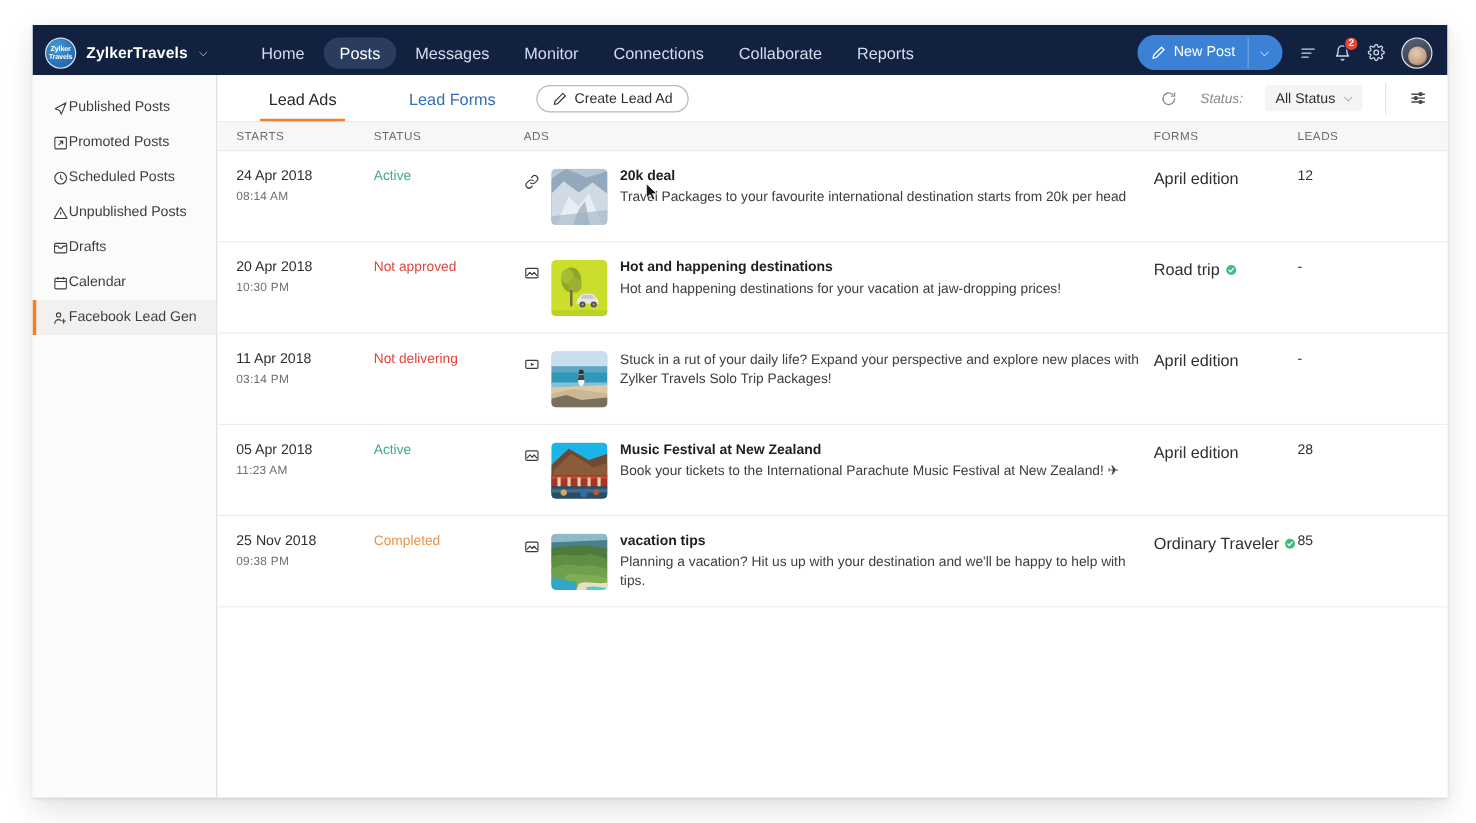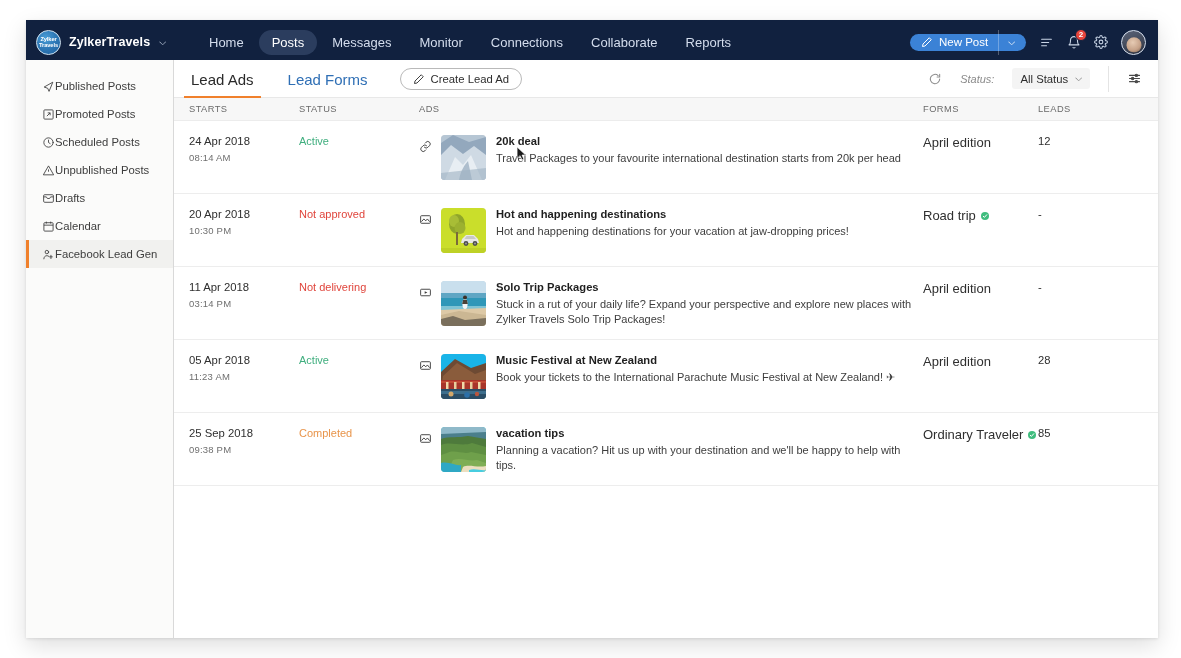--- a/index.html
+++ b/index.html
@@ -47,21 +47,21 @@
   .navlink {
     color: #d4dded; font-size: 13px;
     padding: 5px 13px; border-radius: 13px;
     white-space: nowrap; cursor: pointer;
   }
   .navlink.active { background: #2b3d5e; color: #ffffff; }
 
   .nav-right { margin-left: auto; display: flex; align-items: center; gap: 13px; }
   .newpost {
     display: flex; align-items: center;
-    background: #3b82d6; border-radius: 14px; height: 17px;
+    background: #3b82d6; border-radius: 14px; height: 28px;
     padding: 0 2px 0 11px; cursor: pointer;
   }
   .newpost-label { color:#fff; font-size: 11.5px; display:flex; align-items:center; gap:6px; padding-right: 10px;}
   .newpost-div { width:1px; height: 25px; background: rgba(255,255,255,.28); }
   .newpost-caret { color:#fff; font-size: 9px; padding: 0 9px; }
 
   .icon-btn { color:#c9d5e6; cursor:pointer; display:flex; align-items:center; position:relative; }
   .badge {
     position:absolute; top:-6px; right:-6px;
     background:#e8453c; color:#fff; font-size:8px; font-weight:bold;
@@ -102,22 +102,22 @@
   .side-icon svg { width:13px; height:13px; }
 
   
   .main { flex: 1; display:flex; flex-direction:column; background:#fff; min-width:0; }
   .toolbar {
     height: 38px; display:flex; align-items:center;
     padding: 0 16px 0 15px; border-bottom: 1px solid #e8e8e8;
     position: relative;
   }
   .tab {
-    font-size: 15px; color:#2a2a2a; padding: 10px 2px 9px; margin-right: 30px;
-    cursor:pointer; position:relative; white-space:nowrap;
+    font-size: 13px; color:#2a2a2a; padding: 10px 2px 9px; margin-right: 30px;
+    cursor:pointer; position:relative; white-space:nowrap;margin-left:24px;
   }
   .tab.active::after{
     content:""; position:absolute; left:-5px; right:-5px; bottom:-1px;
     height:2px; background:#f0802c;
   }
   .tab.link { color:#2f6fb5; }
   .create-btn {
     display:flex; align-items:center; gap:6px;
     border:1px solid #b9b9b9; border-radius:14px;
     height:22px; padding:0 12px; font-size:11.3px; color:#2d2d2d;
@@ -468,21 +468,20 @@
                 <rect y="25" width="45" height="5" fill="#7fc3d4"></rect>
                 <path d="M0 29 L45 27 L45 45 L0 45Z" fill="#ddc9a6"></path>
                 <path d="M0 34 L18 30 L45 34 L45 45 L0 45Z" fill="#cbb793"></path>
                 <path d="M0 38 L12 35 L24 39 L45 37 L45 45 L0 45Z" fill="#7a6f5c"></path>
                 <ellipse cx="24" cy="23" rx="2.6" ry="5" fill="#f2f4f5"></ellipse>
                 <circle cx="24" cy="16.5" r="2" fill="#3b3026"></circle>
                 <path d="M22 19 L26 19 L26.8 23 L21.2 23Z" fill="#4a4136"></path>
               </svg>
             </div>
             <div class="ad-text">
-              <div class="ad-title">Solo Trip Packages</div>
               <div class="ad-desc">Stuck in a rut of your daily life? Expand your perspective and explore new places with Zylker Travels Solo Trip Packages!</div>
             </div>
           </div>
           <div class="c-forms">
             <div class="forms-txt">
               <span>April edition</span>
             </div>
           </div>
           <div class="c-leads">
             <div class="leads-txt">-</div>
@@ -533,21 +532,21 @@
               <span>April edition</span>
             </div>
           </div>
           <div class="c-leads">
             <div class="leads-txt">28</div>
           </div>
         </div>
 
         <div class="row">
           <div class="c-starts">
-            <div class="date-main">25 Sep 2018</div>
+            <div class="date-main">25 Nov 2018</div>
             <div class="date-sub">09:38 PM</div>
           </div>
           <div class="c-status">
             <div class="status-txt st-orange">Completed</div>
           </div>
           <div class="c-ads adcell">
             <div class="ad-type-icon">
               <svg width="13" height="13" viewBox="0 0 24 24" fill="none" stroke="#3c3c3c" stroke-width="1.7" stroke-linejoin="round">
                 <rect x="3" y="5" width="18" height="14" rx="1.6"></rect>
                 <path d="M4.5 16l4.5-5 3.5 3.4 3-3.4 4 5"></path>

